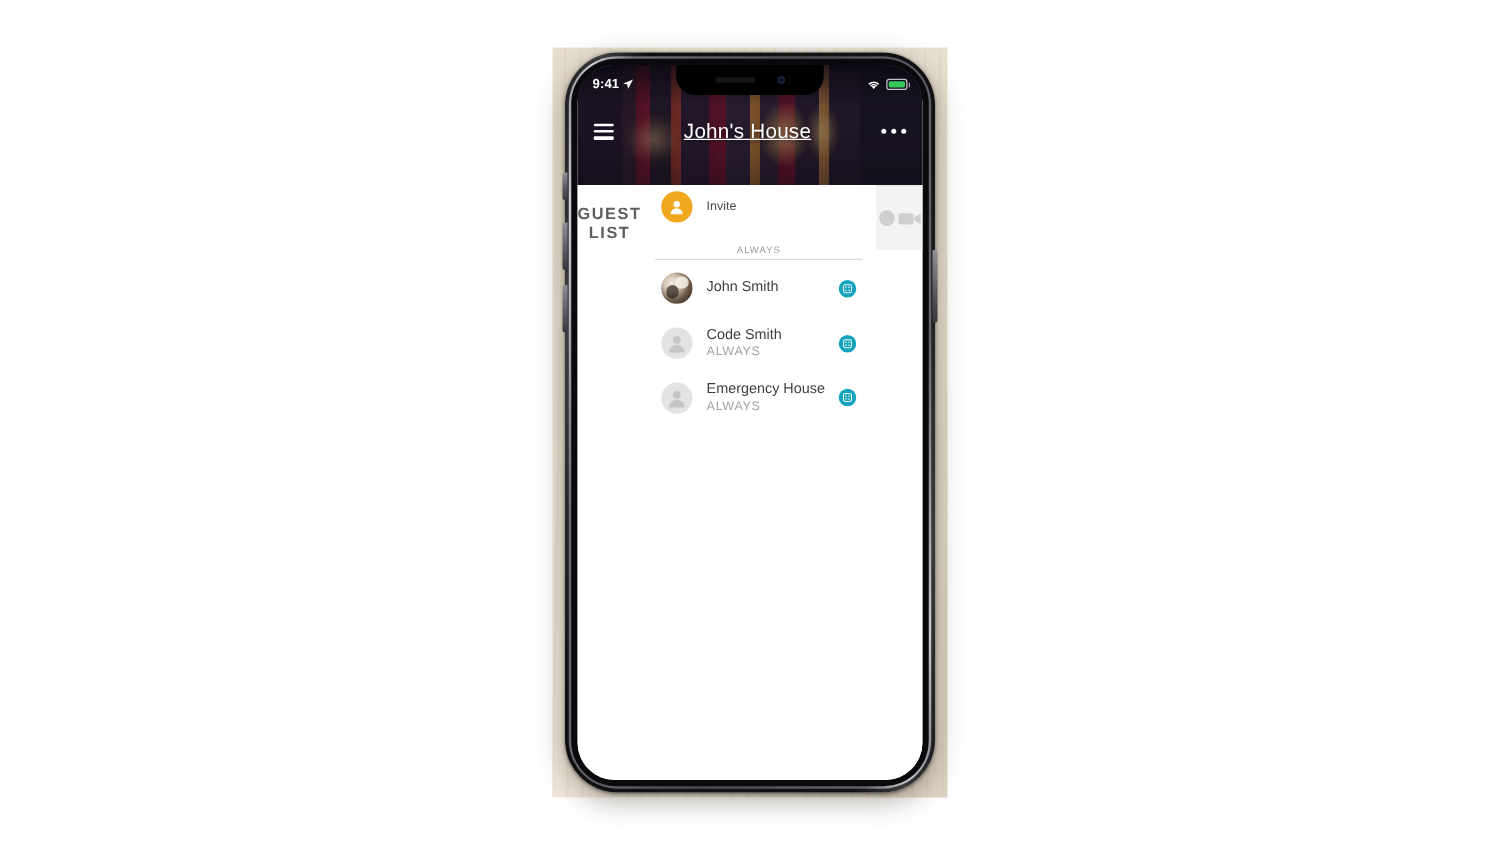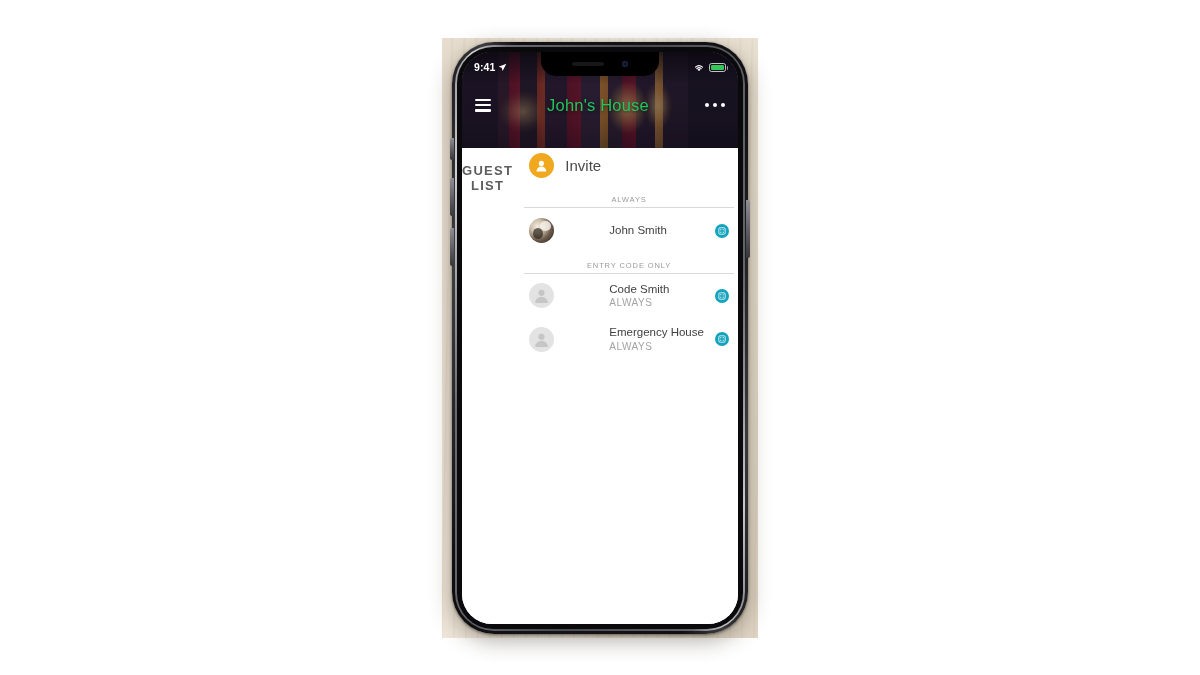--- a/index.html
+++ b/index.html
@@ -233,28 +233,29 @@
   }
   .hamburger span {
     display: block;
     height: 2.2px;
     background: #ffffff;
     border-radius: 1px;
   }
   .nav-title {
     flex: 1;
     text-align: center;
-    color: #22c55e;
+    color: #ffffff;
     font-size: 16.5px;
     font-weight: normal;
     letter-spacing: 0.2px;
     text-shadow: 0 1px 3px rgba(0,0,0,0.55);
     padding: 0 4px;
     white-space: nowrap;
     overflow: hidden;
+    text-decoration: underline;
   }
   .more-dots {
     width: 20px;
     display: flex;
     justify-content: space-between;
     align-items: center;
     cursor: pointer;
     flex: 0 0 auto;
   }
   .more-dots i {
@@ -296,21 +297,21 @@
   .invite-avatar {
     width: 25px; height: 25px;
     border-radius: 50%;
     background: #f0a81e;
     display: flex;
     align-items: center;
     justify-content: center;
     flex: 0 0 auto;
   }
   .invite-label {
-    font-size: 15px;
+    font-size: 10px;
     color: #4a4a4a;
   }
 
   
   .section {
     padding: 8px 10px 0;
   }
   .section-label {
     text-align: center;
     font-size: 7.5px;
@@ -367,21 +368,20 @@
     background: rgba(247,243,236,0.82);
   }
 
   .person-meta {
     flex: 1 1 auto;
     min-width: 0;
     display: flex;
     flex-direction: column;
     justify-content: center;
     gap: 1px;
-    margin-left: 44px;
   }
   .person-name {
     font-size: 11.5px;
     color: #3f3f3f;
     line-height: 1.25;
     white-space: nowrap;
     overflow: hidden;
     text-overflow: ellipsis;
   }
   .person-sub {
@@ -535,24 +535,20 @@
               <svg width="8" height="8" viewBox="0 0 10 10">
                 <rect x="1" y="1" width="8" height="8" rx="1.6" fill="none" stroke="#ffffff" stroke-width="1"></rect>
                 <rect x="2.8" y="2.8" width="1.3" height="1.3" fill="#ffffff"></rect>
                 <rect x="5.9" y="2.8" width="1.3" height="1.3" fill="#ffffff"></rect>
                 <rect x="2.8" y="5.9" width="1.3" height="1.3" fill="#ffffff"></rect>
                 <rect x="5.9" y="5.9" width="1.3" height="1.3" fill="#ffffff"></rect>
               </svg>
             </div>
           </div>
 
-          <div class="section">
-            <div class="section-label">ENTRY CODE ONLY</div>
-            <div class="section-rule"></div>
-          </div>
 
           <div class="person-row">
             <div class="avatar">
               <svg width="17" height="17" viewBox="0 0 18 18">
                 <circle cx="9" cy="6.2" r="3.3" fill="#c6c6c6"></circle>
                 <path d="M2.3 17 a6.7 6.7 0 0 1 13.4 0 Z" fill="#c6c6c6"></path>
               </svg>
             </div>
             <div class="person-meta">
               <div class="person-name">Code Smith</div>

